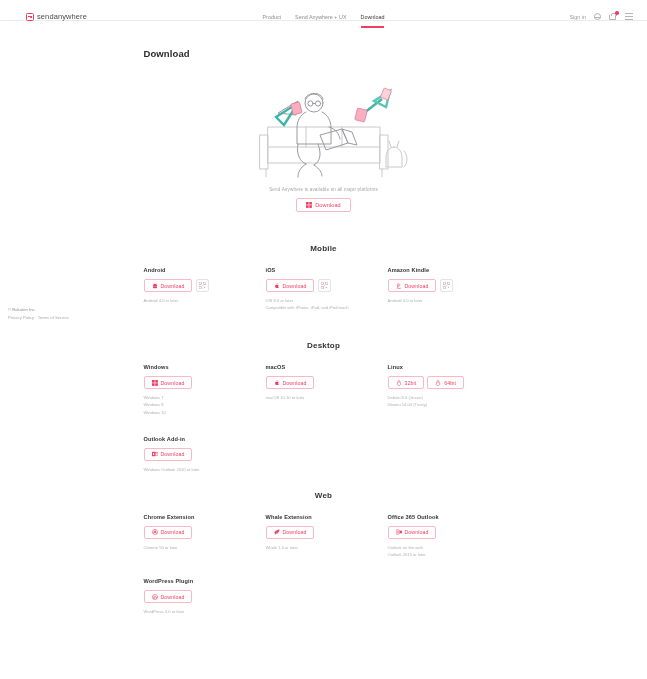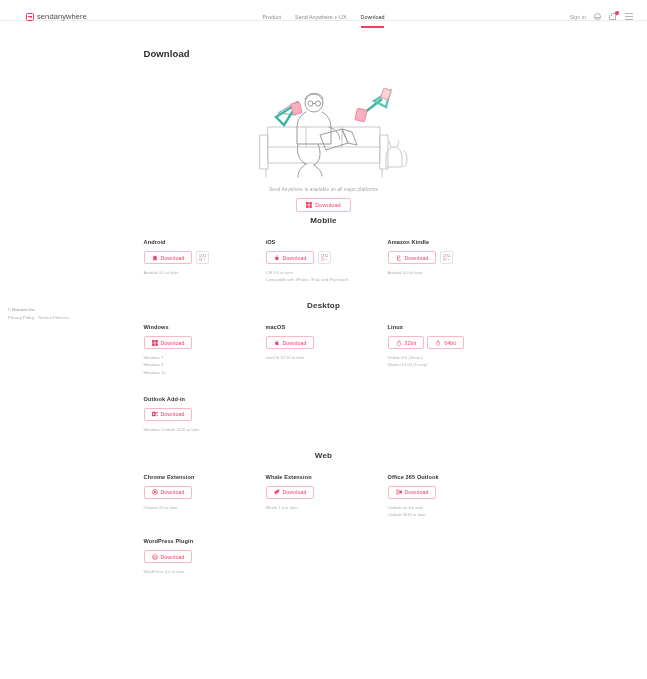--- a/index.html
+++ b/index.html
@@ -219,22 +219,22 @@
   .btn-pair-tight { display: flex; gap: 3px; align-items: center; }
 
   
   .section-head {
     text-align: center;
     font-size: 8px;
     font-weight: bold;
     color: #333;
     letter-spacing: .2px;
   }
-  .sec-mobile { margin-top: 4px; }
-  .sec-desktop { margin-top: 18px; }
+  .sec-mobile { margin-top: 32px; }
+  .sec-desktop { margin-top: 30px; }
   .sec-web { margin-top: 18px; }
 
   .grid {
     display: flex;
     margin-top: 14px;
   }
   .col { width: 122px; flex: 0 0 122px; }
   .col-title {
     font-size: 5.6px;
     font-weight: bold;

